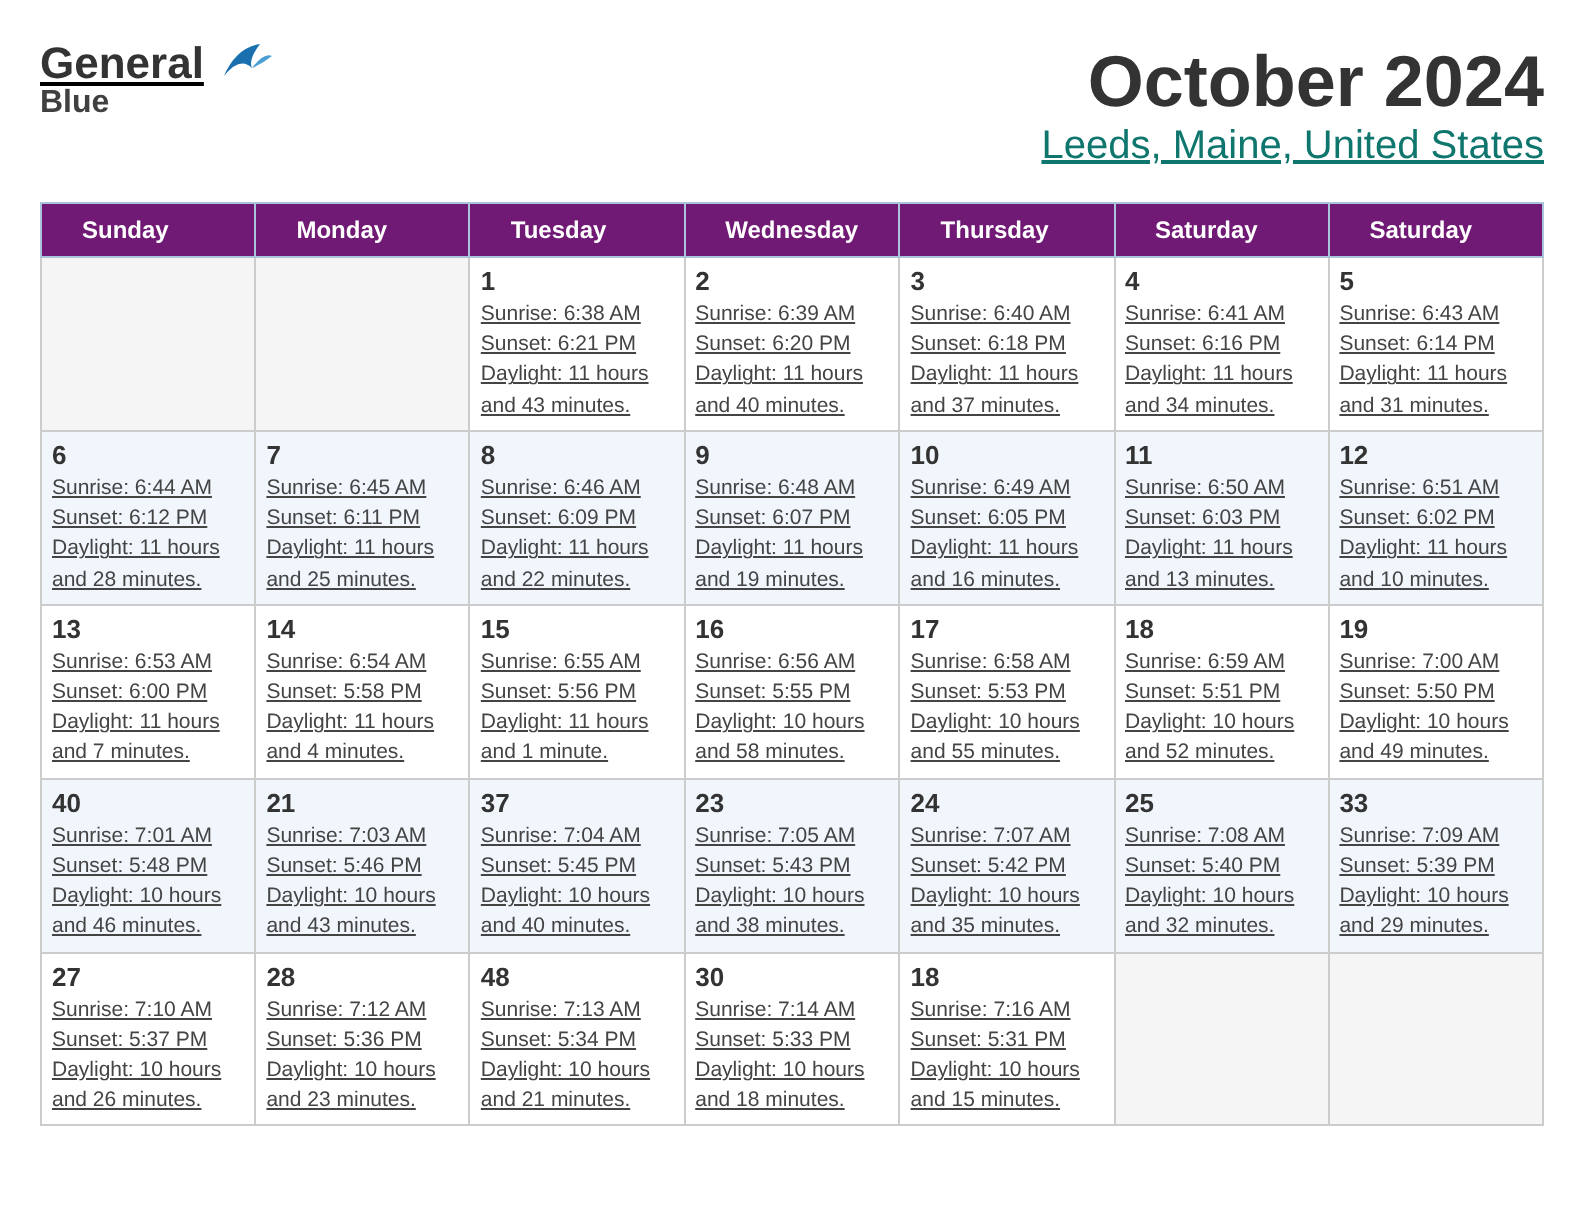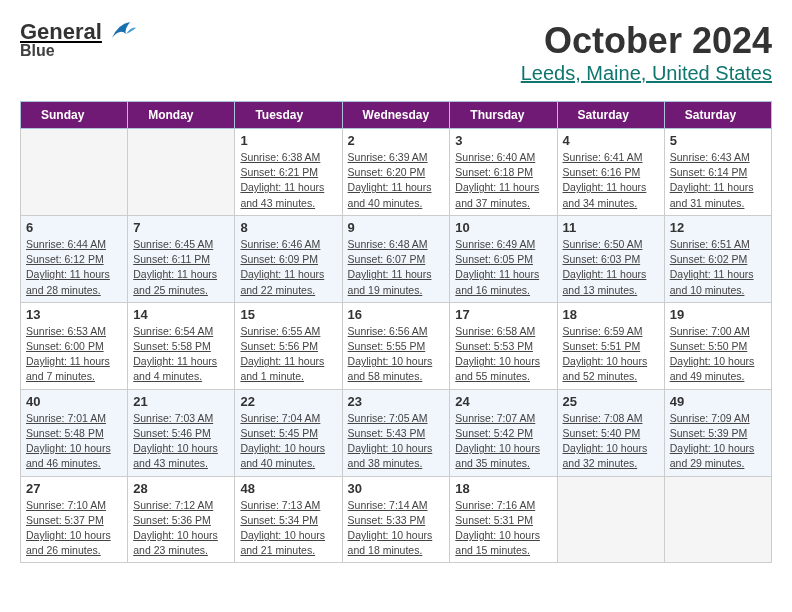--- a/index.html
+++ b/index.html
@@ -198,37 +198,37 @@
       <tr class="row-alt">
         <td>
           <span class="day-num">40</span>
           <div class="day-info">Sunrise: 7:01 AM<br>Sunset: 5:48 PM<br>Daylight: 10 hours and 46 minutes.</div>
         </td>
         <td>
           <span class="day-num">21</span>
           <div class="day-info">Sunrise: 7:03 AM<br>Sunset: 5:46 PM<br>Daylight: 10 hours and 43 minutes.</div>
         </td>
         <td>
-          <span class="day-num">22</span>
+          <span class="day-num">37</span>
           <div class="day-info">Sunrise: 7:04 AM<br>Sunset: 5:45 PM<br>Daylight: 10 hours and 40 minutes.</div>
         </td>
         <td>
           <span class="day-num">23</span>
           <div class="day-info">Sunrise: 7:05 AM<br>Sunset: 5:43 PM<br>Daylight: 10 hours and 38 minutes.</div>
         </td>
         <td>
           <span class="day-num">24</span>
           <div class="day-info">Sunrise: 7:07 AM<br>Sunset: 5:42 PM<br>Daylight: 10 hours and 35 minutes.</div>
         </td>
         <td>
           <span class="day-num">25</span>
           <div class="day-info">Sunrise: 7:08 AM<br>Sunset: 5:40 PM<br>Daylight: 10 hours and 32 minutes.</div>
         </td>
         <td>
-          <span class="day-num">49</span>
+          <span class="day-num">33</span>
           <div class="day-info">Sunrise: 7:09 AM<br>Sunset: 5:39 PM<br>Daylight: 10 hours and 29 minutes.</div>
         </td>
       </tr>
       <tr>
         <td>
           <span class="day-num">27</span>
           <div class="day-info">Sunrise: 7:10 AM<br>Sunset: 5:37 PM<br>Daylight: 10 hours and 26 minutes.</div>
         </td>
         <td>
           <span class="day-num">28</span>

